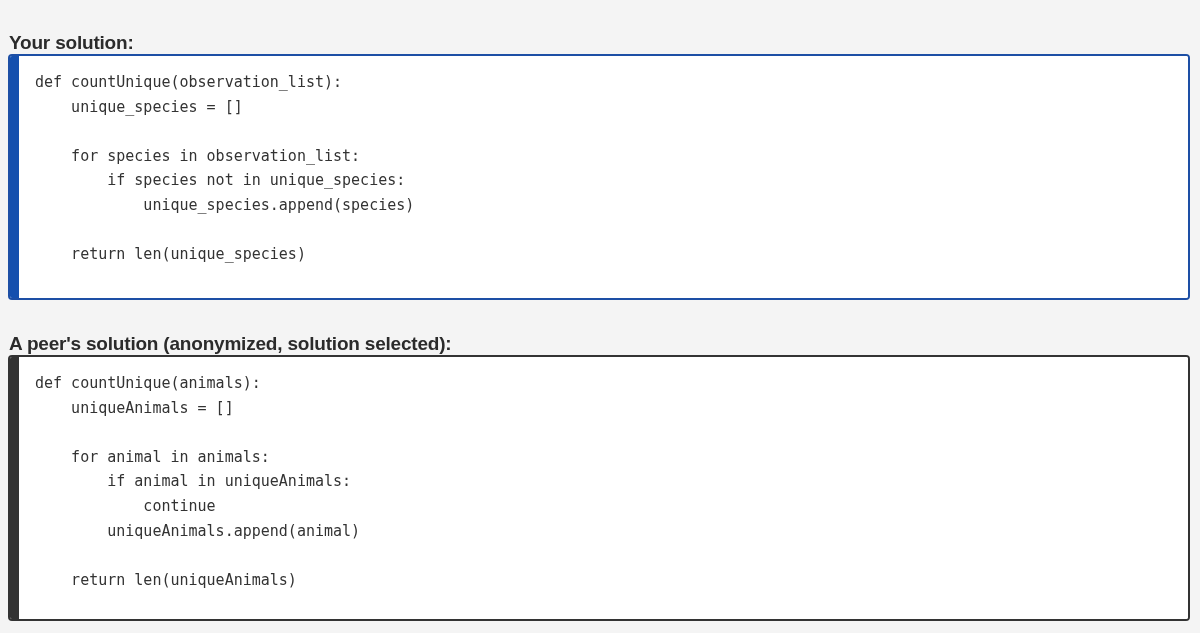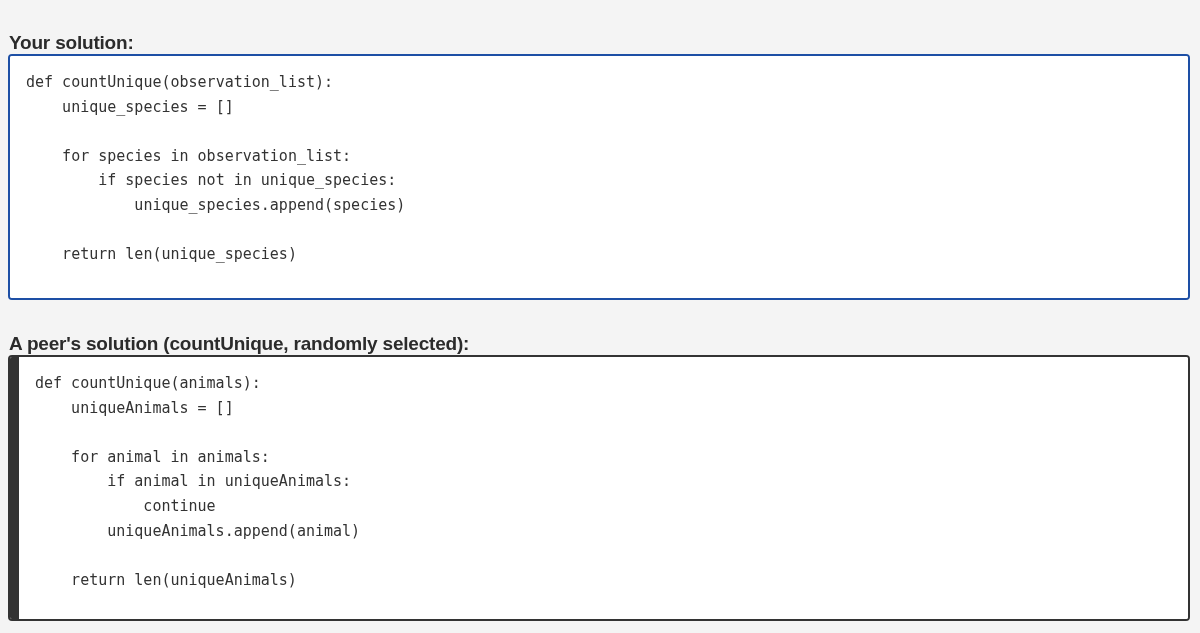--- a/index.html
+++ b/index.html
@@ -77,21 +77,20 @@
     color: #333333;
     white-space: pre;
     tab-size: 4;
   }
 
   
   #card-your {
     top: 54px;
     height: 246px;
     border-color: #1d4fa5;
-    flex-direction: column;
   }
   #card-your .accent-bar {
     background: #1550ae;
   }
 
   
   #card-peer {
     top: 355px;
     height: 266px;
     border-color: #333333;
@@ -114,21 +113,21 @@
     unique_species = []
 
     for species in observation_list:
         if species not in unique_species:
             unique_species.append(species)
 
     return len(unique_species)</pre>
     </div>
   </div>
 
-  <h2 class="section-heading" id="heading-peer">A peer's solution (countUnique, randomly selected):</h2>
+  <h2 class="section-heading" id="heading-peer">A peer's solution (anonymized, solution selected):</h2>
 
   <div class="code-card" id="card-peer">
     <div class="accent-bar"></div>
     <div class="code-body">
       <pre class="code">def countUnique(animals):
     uniqueAnimals = []
 
     for animal in animals:
         if animal in uniqueAnimals:
             continue

